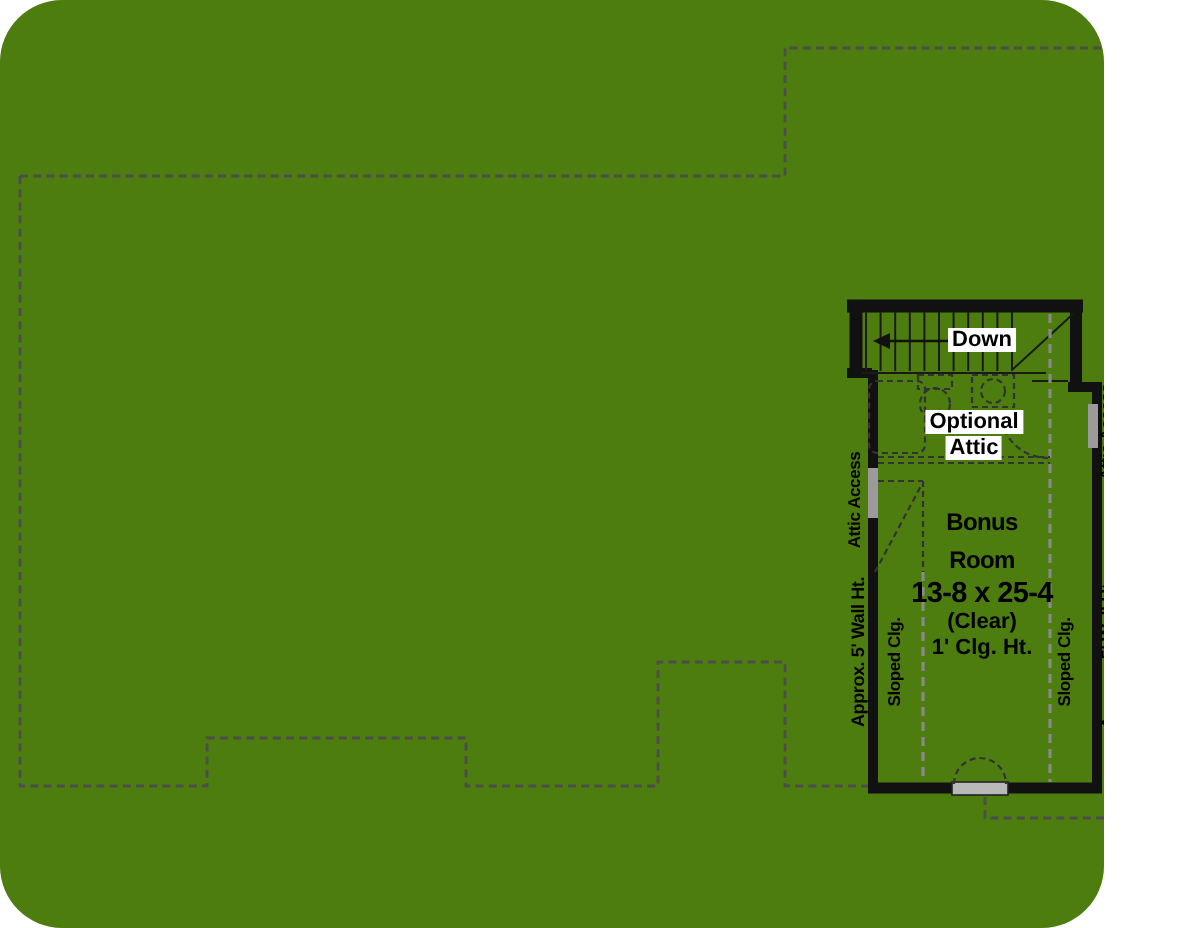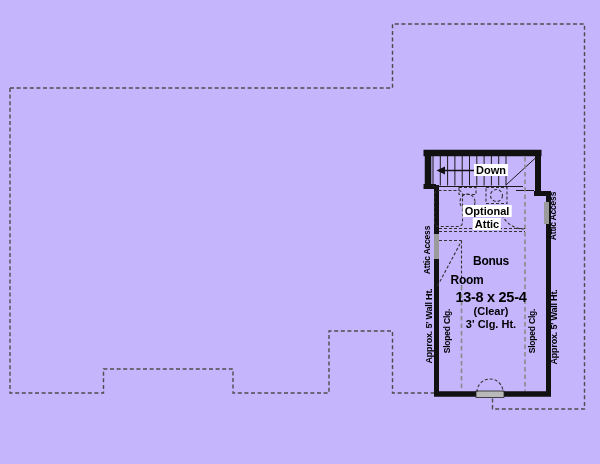--- a/index.html
+++ b/index.html
@@ -1,18 +1,18 @@
 <!DOCTYPE html>
 <html><head>
 <meta charset="utf-8">
 <style>
   html,body { margin:0; padding:0; background:#ffffff; }
   #canvas {
-    position:relative; width:600px; height:464px; background:#c4b5fd;
-    font-family:"Liberation Sans", sans-serif; overflow:hidden;
+    position:relative; width:552px; height:464px; background:#4d7c0f;
+    font-family:"Liberation Sans", sans-serif; overflow:hidden;border-radius:31px;
   }
   #drawing { position:absolute; left:0; top:0; }
 
   
   .wall        { stroke:#111111; fill:none; }
   .thin        { stroke:#1a1a1a; stroke-width:1; fill:none; }
   .roof-dash   { stroke:#4d4d4d; stroke-width:1.4; fill:none; stroke-dasharray:4 2.6; }
   .slope-dash  { stroke:#8a8a8a; stroke-width:1.6; fill:none; stroke-dasharray:4.5 3; }
   .fix-dash    { stroke:#333333; stroke-width:1.1; fill:none; stroke-dasharray:3 2; }
   .panel       { fill:#9b9b9b; stroke:none; }
@@ -107,24 +107,24 @@
       <polygon points="436.5,170.5 445,166.5 445,174.5" fill="#111111"></polygon>
     </g>
   </svg>
 
   <div class="hlabel t-room bg-white" style="left:491px; top:170px;">Down</div>
 
   <div class="hlabel t-room bg-white" style="left:487px; top:211px;">Optional</div>
   <div class="hlabel t-room bg-white" style="left:487px; top:224px;">Attic</div>
 
   <div class="hlabel t-title" style="left:491px; top:261px;">Bonus</div>
-  <div class="hlabel t-title" style="left:467px; top:280px;">Room</div>
+  <div class="hlabel t-title" style="left:491px; top:280px;">Room</div>
   <div class="hlabel t-dims" style="left:491px; top:297px;">13-8 x 25-4</div>
   <div class="hlabel t-note" style="left:491px; top:311px;">(Clear)</div>
-  <div class="hlabel t-note" style="left:491px; top:324px;">3' Clg. Ht.</div>
+  <div class="hlabel t-note" style="left:491px; top:324px;">1' Clg. Ht.</div>
 
   <div class="vlabel t-side-sm" style="left:427px; top:250px;">Attic Access</div>
   <div class="vlabel t-side-sm" style="left:553px; top:216px;">Attic Access</div>
   <div class="vlabel t-side" style="left:429px; top:326px;">Approx. 5' Wall Ht.</div>
   <div class="vlabel t-side" style="left:554px; top:327px;">Approx. 5' Wall Ht.</div>
   <div class="vlabel t-side-sm" style="left:447px; top:331px;">Sloped Clg.</div>
   <div class="vlabel t-side-sm" style="left:532px; top:331px;">Sloped Clg.</div>
 
 </div>
 

